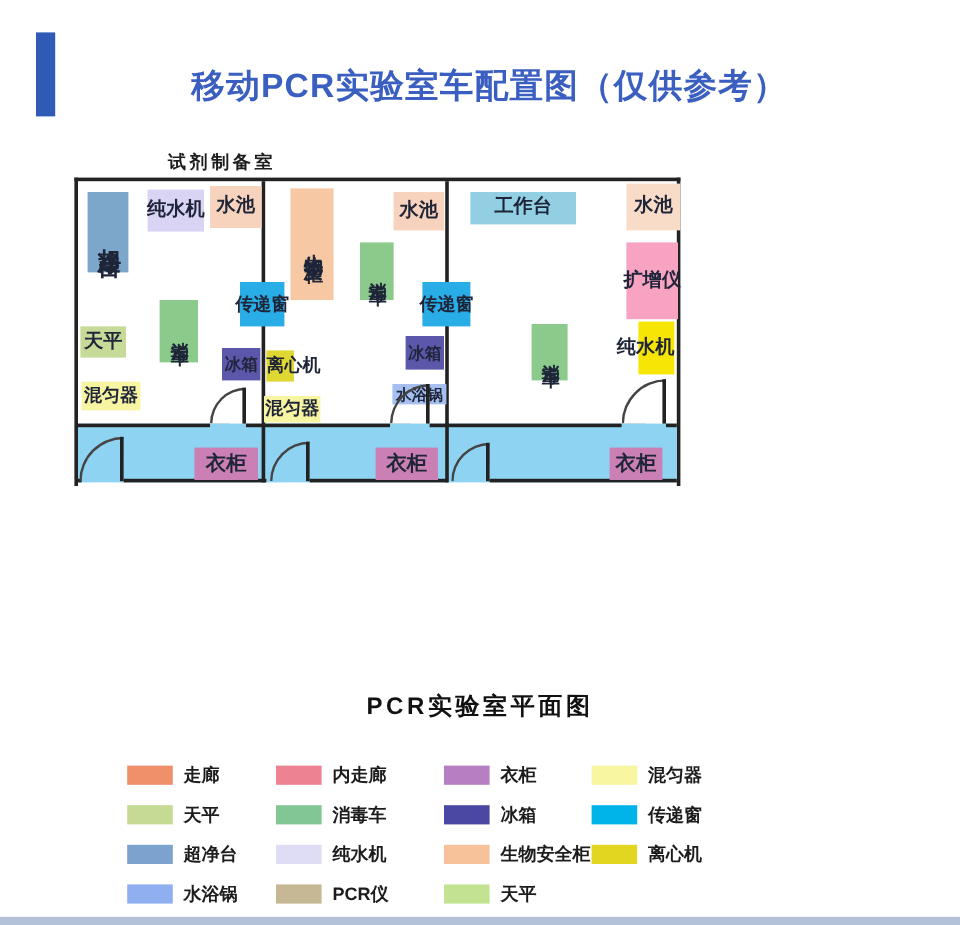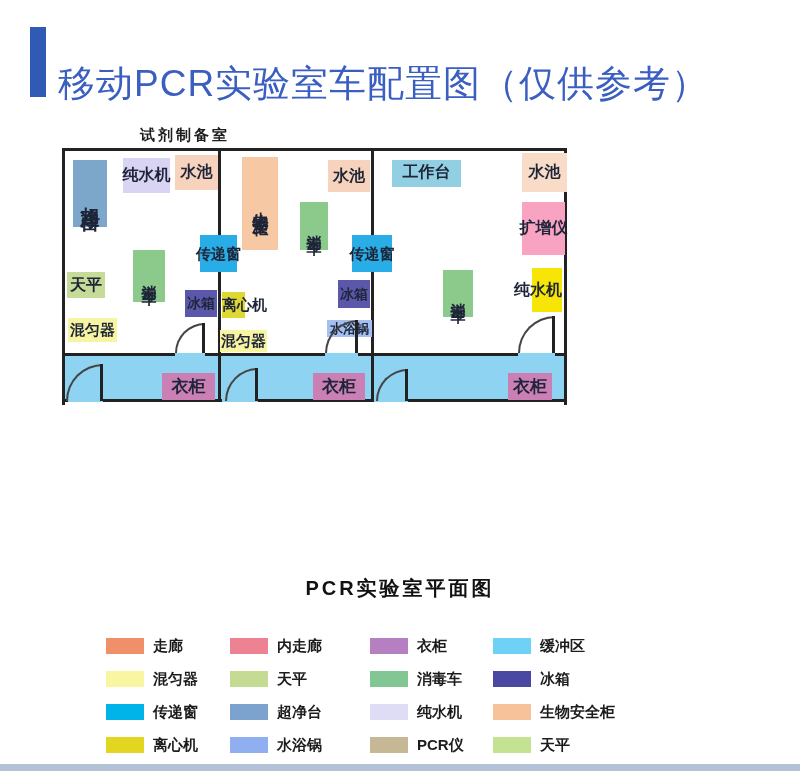--- a/index.html
+++ b/index.html
@@ -7,21 +7,21 @@
     width:800px;height:771px;background:#ffffff;
     font-family:"Liberation Sans","DejaVu Sans",sans-serif;
     position:relative;overflow:hidden;
   }
   #page{position:absolute;inset:0;}
 
   
   .title-bar{position:absolute;left:30px;top:27px;width:16px;height:70px;}
   .page-title{
     position:absolute;left:58px;top:34px;width:700px;
-    font-size:37px;font-weight:normal;letter-spacing:1px;white-space:nowrap;
+    font-size:28px;font-weight:bold;letter-spacing:1px;white-space:nowrap;text-align:center;
   }
 
   
   .room-label{
     position:absolute;top:126px;height:18px;
     font-size:15px;font-weight:bold;color:#1d1d1d;letter-spacing:3px;
     text-align:right;white-space:nowrap;
   }
   #plan{
     position:absolute;left:62px;top:148px;width:505px;height:257px;
@@ -124,27 +124,27 @@
         </div>
         <div class="equip" style="left: 273px; top: 129px; width: 32px; height: 28px; background: rgb(91, 87, 170); font-size: 14px;">
           <span class="lbl">冰箱</span>
         </div>
         <div class="equip" style="left: 262px; top: 169px; width: 45px; height: 17px; background: rgb(165, 192, 240); font-size: 13px;">
           <span class="lbl">水浴锅</span>
         </div>
         <div class="equip" style="left: 287px; top: 84px; width: 40px; height: 37px; background: rgb(41, 173, 230); font-size: 15px;">
           <span class="lbl">传递窗</span>
         </div>
-        <div class="equip" style="left: 327px; top: 9px; width: 69px; height: 27px; background: rgb(146, 207, 226); font-size: 16px; font-family: Liberation Mono, monospace;">
+        <div class="equip" style="left: 327px; top: 9px; width: 88px; height: 27px; background: rgb(146, 207, 226); font-size: 16px;">
           <span class="lbl">工作台</span>
         </div>
         <div class="equip" style="left: 457px; top: 2px; width: 45px; height: 39px; background: rgb(248, 220, 200); font-size: 16px;">
           <span class="lbl">水池</span>
         </div>
-        <div class="equip" style="left: 457px; top: 51px; width: 43px; height: 53px; background: rgb(248, 163, 194); font-size: 16px;">
+        <div class="equip" style="left: 457px; top: 51px; width: 43px; height: 64px; background: rgb(248, 163, 194); font-size: 16px;">
           <span class="lbl">扩增仪</span>
         </div>
         <div class="equip a-right" style="left: 467px; top: 117px; width: 30px; height: 44px; background: rgb(246, 229, 5); font-size: 16px;">
           <span class="lbl">纯水机</span>
         </div>
         <div class="equip vert" style="left: 378px; top: 119px; width: 30px; height: 47px; background: rgb(140, 202, 140); font-size: 15px;">
           <span class="lbl">消毒车</span>
         </div>
         <div class="equip" style="left: 97px; top: 222px; width: 53px; height: 27px; background: rgb(203, 128, 181); font-size: 17px;">
           <span class="lbl">衣柜</span>
@@ -178,24 +178,20 @@
       </div>
       <div class="legend-item">
         <div class="legend-swatch" style="background: rgb(237, 130, 146);"></div>
         <span class="legend-label">内走廊</span>
       </div>
       <div class="legend-item">
         <div class="legend-swatch" style="background: rgb(181, 127, 194);"></div>
         <span class="legend-label">衣柜</span>
       </div>
       <div class="legend-item">
-        <div class="legend-swatch" style="background: rgb(111, 209, 245);"></div>
-        <span class="legend-label">缓冲区</span>
-      </div>
-      <div class="legend-item">
         <div class="legend-swatch" style="background: rgb(248, 246, 160);"></div>
         <span class="legend-label">混匀器</span>
       </div>
       <div class="legend-item">
         <div class="legend-swatch" style="background: rgb(197, 219, 148);"></div>
         <span class="legend-label">天平</span>
       </div>
       <div class="legend-item">
         <div class="legend-swatch" style="background: rgb(130, 198, 148);"></div>
         <span class="legend-label">消毒车</span>

